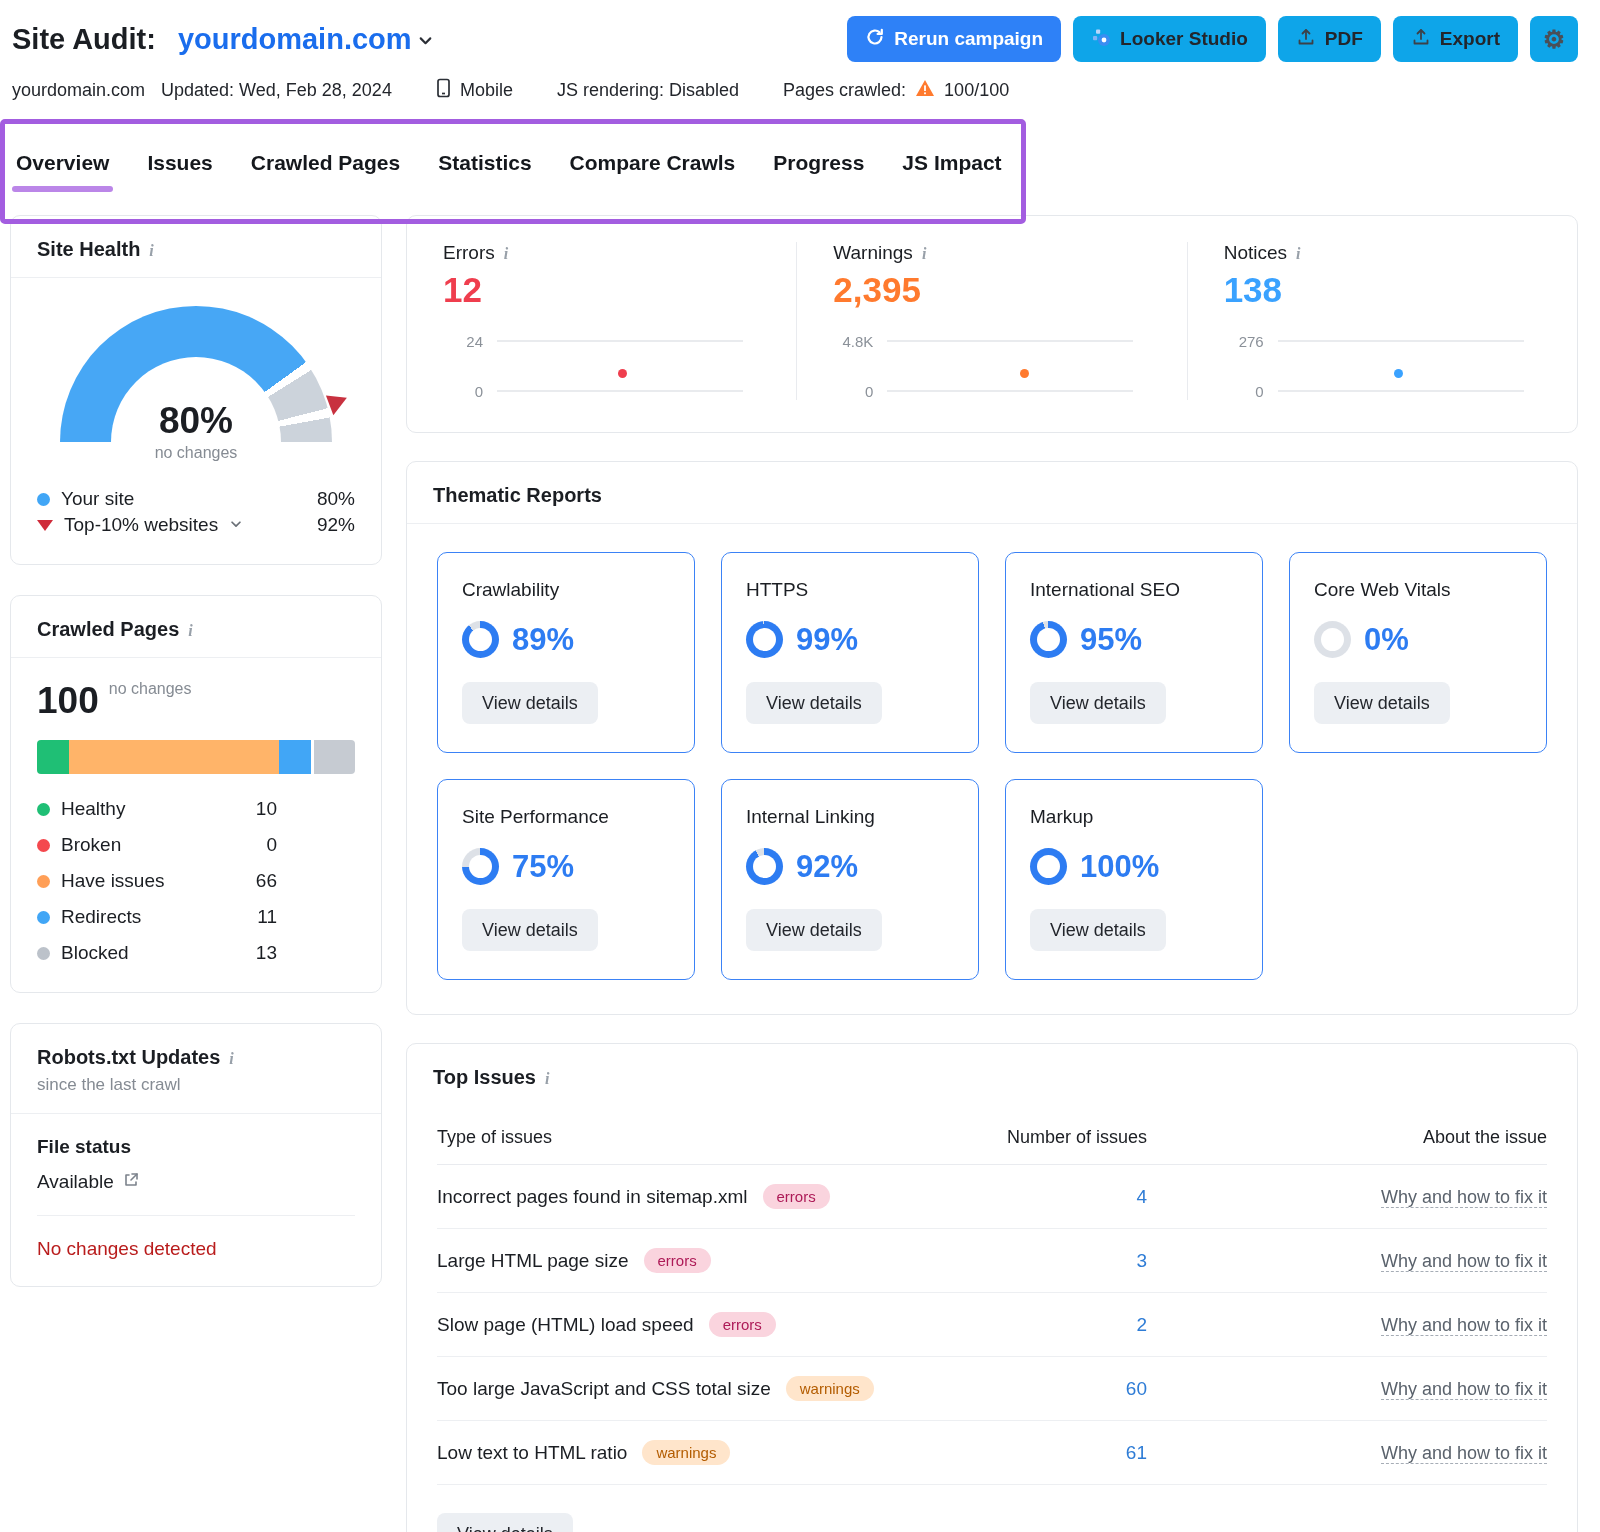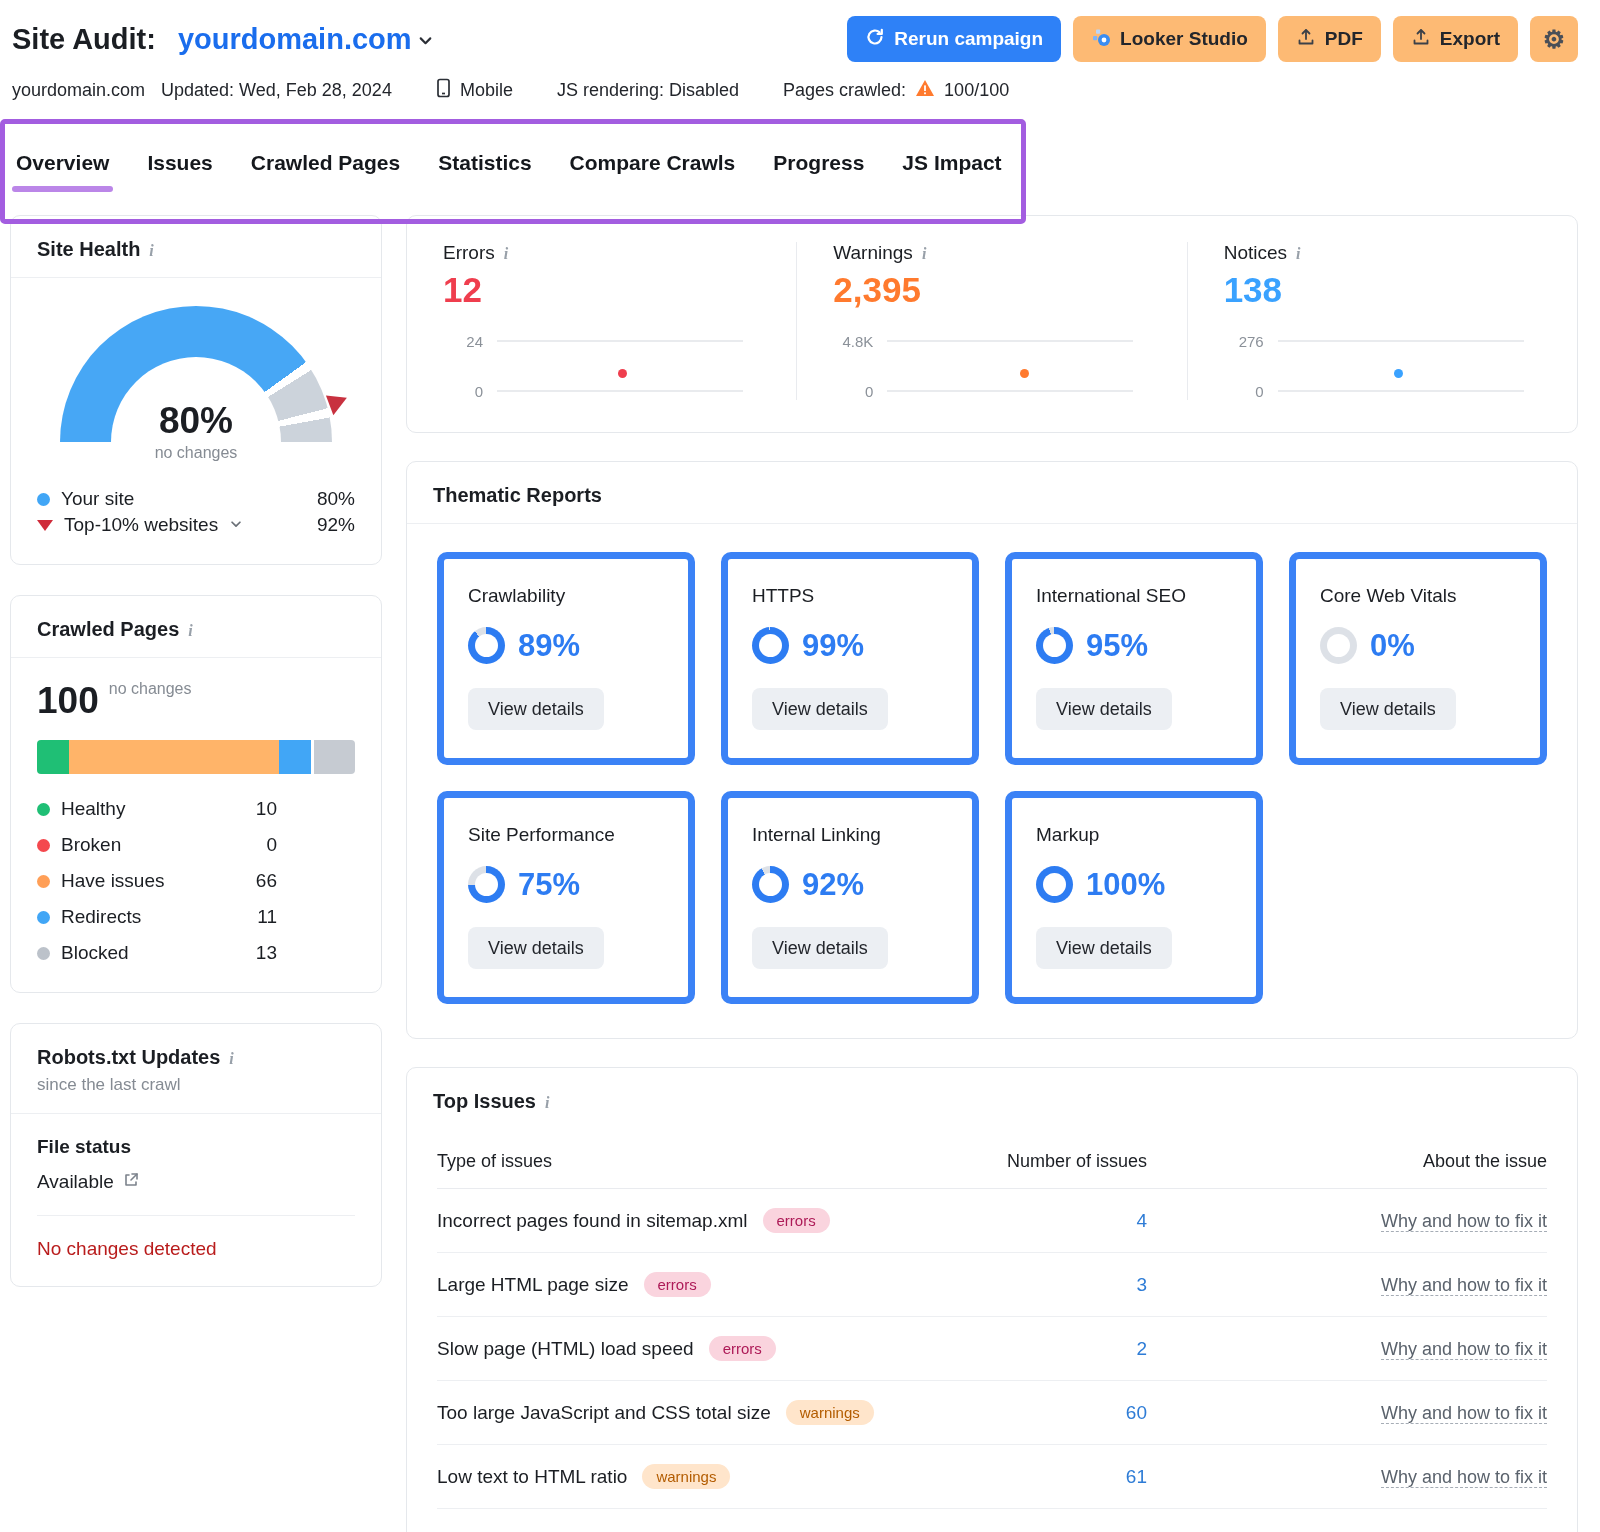--- a/index.html
+++ b/index.html
@@ -10,21 +10,21 @@
   }
   
   .topbar { padding:16px 22px 0 12px; }
   .title-row { display:flex; align-items:center; justify-content:space-between; }
   .page-title { margin:0; font-size:29px; font-weight:700; display:flex; align-items:center; gap:22px; }
   .domain-select { color:#1a6ded; cursor:pointer; display:inline-flex; align-items:center; gap:5px; font-weight:700; }
   .actions { display:flex; gap:12px; align-items:flex-end; }
   .btn { height:46px; border:none; border-radius:8px; font:600 19px "Liberation Sans", sans-serif;
          display:inline-flex; align-items:center; gap:9px; padding:0 18px; cursor:pointer; }
   .btn-primary { background:var(--accent,#2e81f7); color:#fff; }
-  .btn-light { background:#fdba74; color:#23262c; }
+  .btn-light { background:#0ea5e9; color:#23262c; }
   .btn-square { width:48px; justify-content:center; padding:0; }
   .gear-glyph::after { content:"\2699"; font-size:25px; color:#4a4f57; }
   .meta-row { display:flex; align-items:center; margin-top:16px; font-size:18px; color:#23262c; }
   .meta-item { display:inline-flex; align-items:center; gap:9px; }
   .mr-16{margin-right:16px} .mr-44{margin-right:44px}
   
   .tabs-wrap { position:relative; margin-top:16px; padding:32px 0 36px 16px; }
   .tabs { display:flex; gap:38px; font-size:21px; font-weight:600; color:#15181d; }
   .tab { cursor:pointer; position:relative; white-space:nowrap; }
   .tab.active::after { content:""; position:absolute; left:-4px; right:-4px; bottom:-17px; height:6px;
@@ -103,21 +103,21 @@
   .spark { position:relative; max-width:300px; }
   .spark-row { display:flex; align-items:center; gap:14px; height:18px; }
   .spark-row + .spark-row { margin-top:32px; }
   .spark-label { width:40px; text-align:right; font-size:15px; color:#8b9199; }
   .spark-line { flex:1; border-top:2px solid #e9ebee; }
   .spark-dot { position:absolute; left:54px; right:4px; top:9px; height:50px; pointer-events:none; }
   .spark-dot::after { content:""; position:absolute; left:calc(var(--x) * 1%); top:55%;
                       width:9px; height:9px; border-radius:50%; background:var(--c,#333); }
   
   .th-grid { padding:28px 30px 34px; display:grid; grid-template-columns:repeat(4,1fr); gap:26px; }
-  .t-card { border:7px solid #3b82f6; border-radius:10px; padding:26px 24px 28px; background:#fff; }
+  .t-card { border:1px solid #3b82f6; border-radius:10px; padding:26px 24px 28px; background:#fff; }
   .t-title { font-size:19px; margin-bottom:20px; }
   .t-score { display:flex; align-items:flex-end; gap:13px; margin-bottom:24px; }
   .donut { width:37px; height:37px; border-radius:50%; position:relative; flex:none;
            background:conic-gradient(var(--score-blue,#2d7cf2) calc(var(--p) * 1%), #dde1e7 0); }
   .donut::after { content:""; position:absolute; inset:7px; border-radius:50%; background:#fff; }
   .t-pct { font-size:31px; font-weight:700; color:var(--score-blue,#2d7cf2); }
   .btn-gray { height:42px; padding:0 20px; background:#eceff3; border:none; border-radius:8px;
               font:400 18px "Liberation Sans", sans-serif; color:#23262c; cursor:pointer; }
   
   .ti-body { padding:0 30px 30px; }

